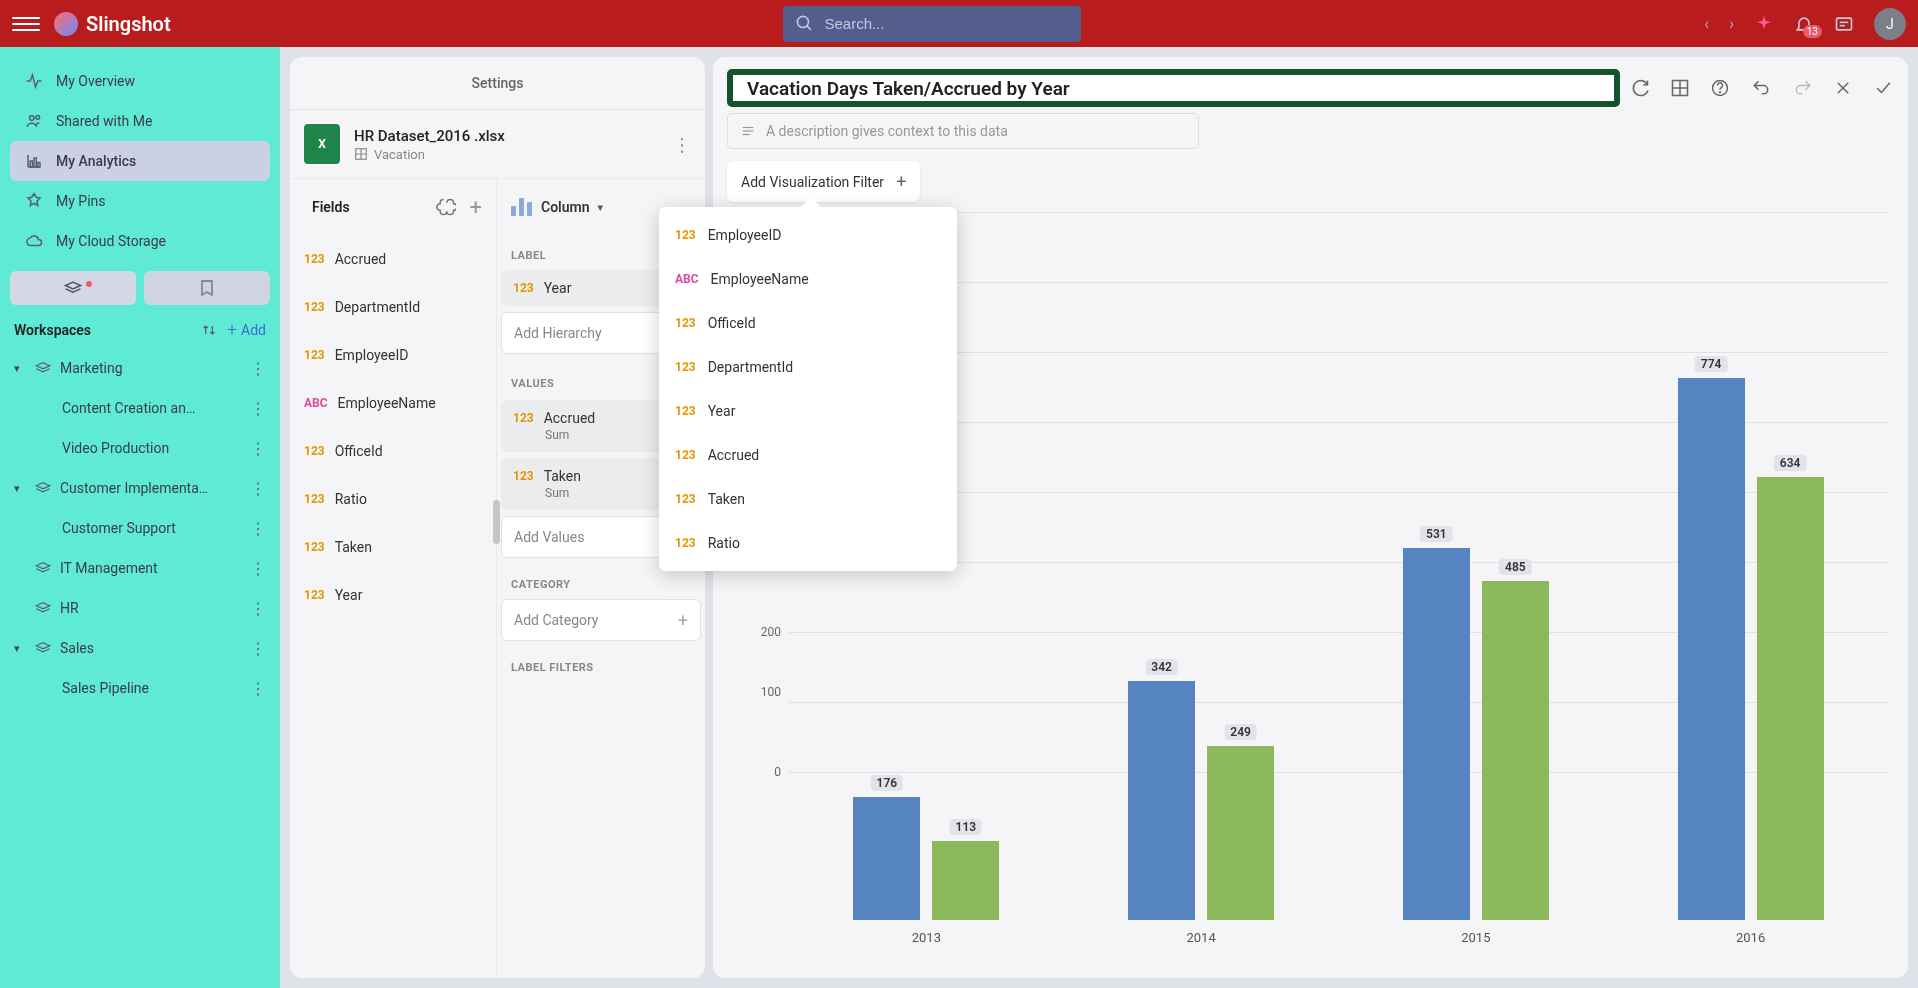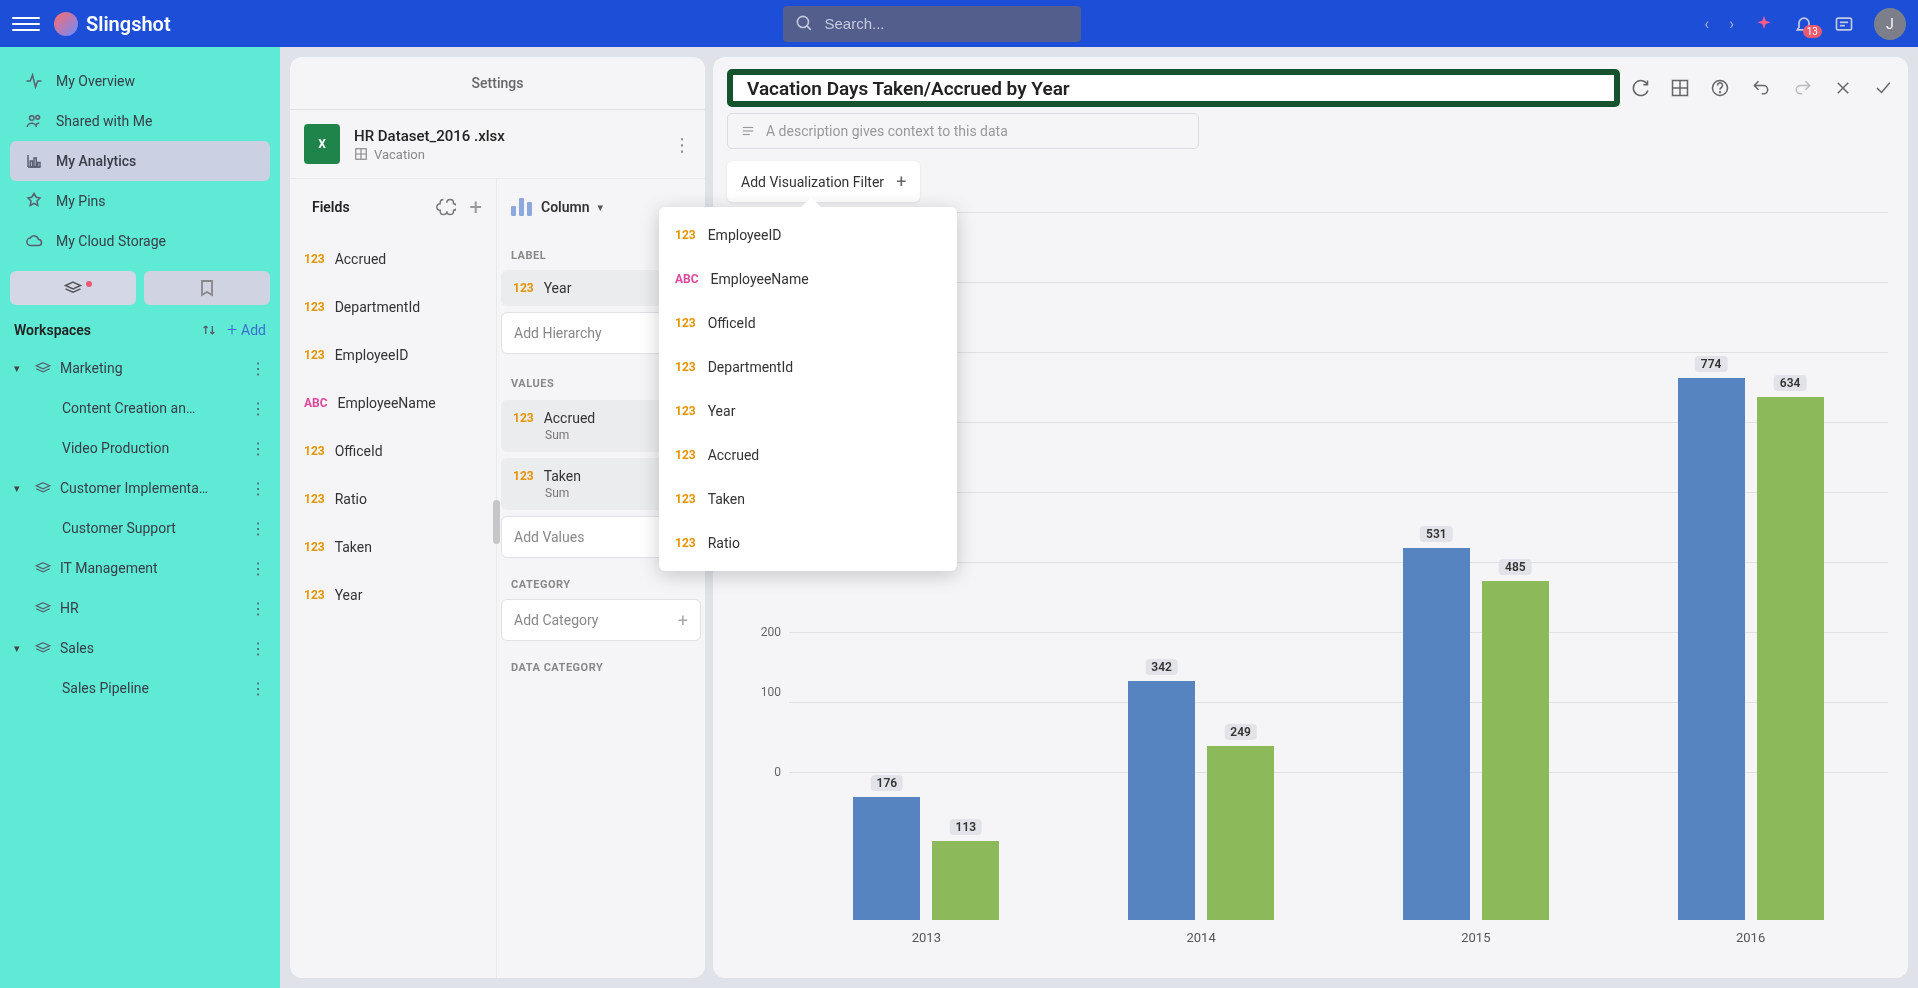--- a/index.html
+++ b/index.html
@@ -1,17 +1,17 @@
 <!DOCTYPE html>
 <html><head>
 <meta charset="utf-8">
 <style>
 * { box-sizing: border-box; margin: 0; padding: 0; }
 body { font-family: -apple-system, BlinkMacSystemFont, 'Segoe UI', Roboto, sans-serif; background: #e0e2ea; overflow: hidden; width: 1918px; height: 988px; font-size: 14px; color: #333; }
-.topbar { height: 47px; background: #1d4ed8; display: flex; align-items: center; padding: 0 12px; color: #fff; }
+.topbar { height: 47px; background: #b91c1c; display: flex; align-items: center; padding: 0 12px; color: #fff; }
 .hamburger { width: 28px; height: 28px; display: flex; flex-direction: column; justify-content: center; gap: 4px; cursor: pointer; margin-right: 14px; }
 .hamburger span { height: 2px; background: #fff; border-radius: 1px; }
 .logo { display: flex; align-items: center; gap: 8px; }
 .logo-icon { width: 24px; height: 24px; border-radius: 50%; background: linear-gradient(135deg, #ff6b6b 0%, #6b8cff 100%); }
 .logo-text { font-size: 20px; font-weight: 600; }
 .search-wrap { margin-left: auto; margin-right: auto; position: relative; }
 .search-input { width: 298px; height: 36px; background: #535e8c; border: none; border-radius: 4px; padding: 0 14px 0 42px; color: #fff; font-size: 15px; outline: none; }
 .search-input::placeholder { color: #c4c9de; }
 .search-icon { position: absolute; left: 12px; top: 8px; color: #c4c9de; }
 .top-actions { display: flex; align-items: center; gap: 20px; margin-left: 12px; }
@@ -407,21 +407,21 @@
             </div>
           <div class="placeholder-chip">
             <span>Add Values</span>
               <span class="plus">+</span>
           </div>
           <div class="section-label">CATEGORY</div>
           <div class="placeholder-chip">
             <span>Add Category</span>
               <span class="plus">+</span>
           </div>
-          <div class="section-label">DATA CATEGORY</div>
+          <div class="section-label">LABEL FILTERS</div>
         </div>
         <div class="scroll-thumb"></div>
       </div>
     </div>
 
     <div class="panel-right">
       <div class="viz-header">
         <div class="viz-title">Vacation Days Taken/Accrued by Year</div>
         <div class="viz-actions">
           <span>
@@ -526,21 +526,21 @@
                 <div class="bar-label">531</div>
               </div>
               <div class="bar bar-green" style="height: 339.5px;">
                 <div class="bar-label">485</div>
               </div>
             </div>
             <div class="bar-group">
               <div class="bar bar-blue" style="height: 541.8px;">
                 <div class="bar-label">774</div>
               </div>
-              <div class="bar bar-green" style="height: 523px;">
+              <div class="bar bar-green" style="height: 443px;">
                 <div class="bar-label">634</div>
               </div>
             </div>
           </div>
         <div class="x-axis" id="x-axis">
             <div class="x-group">2013</div>
             <div class="x-group">2014</div>
             <div class="x-group">2015</div>
             <div class="x-group">2016</div>
           </div>

